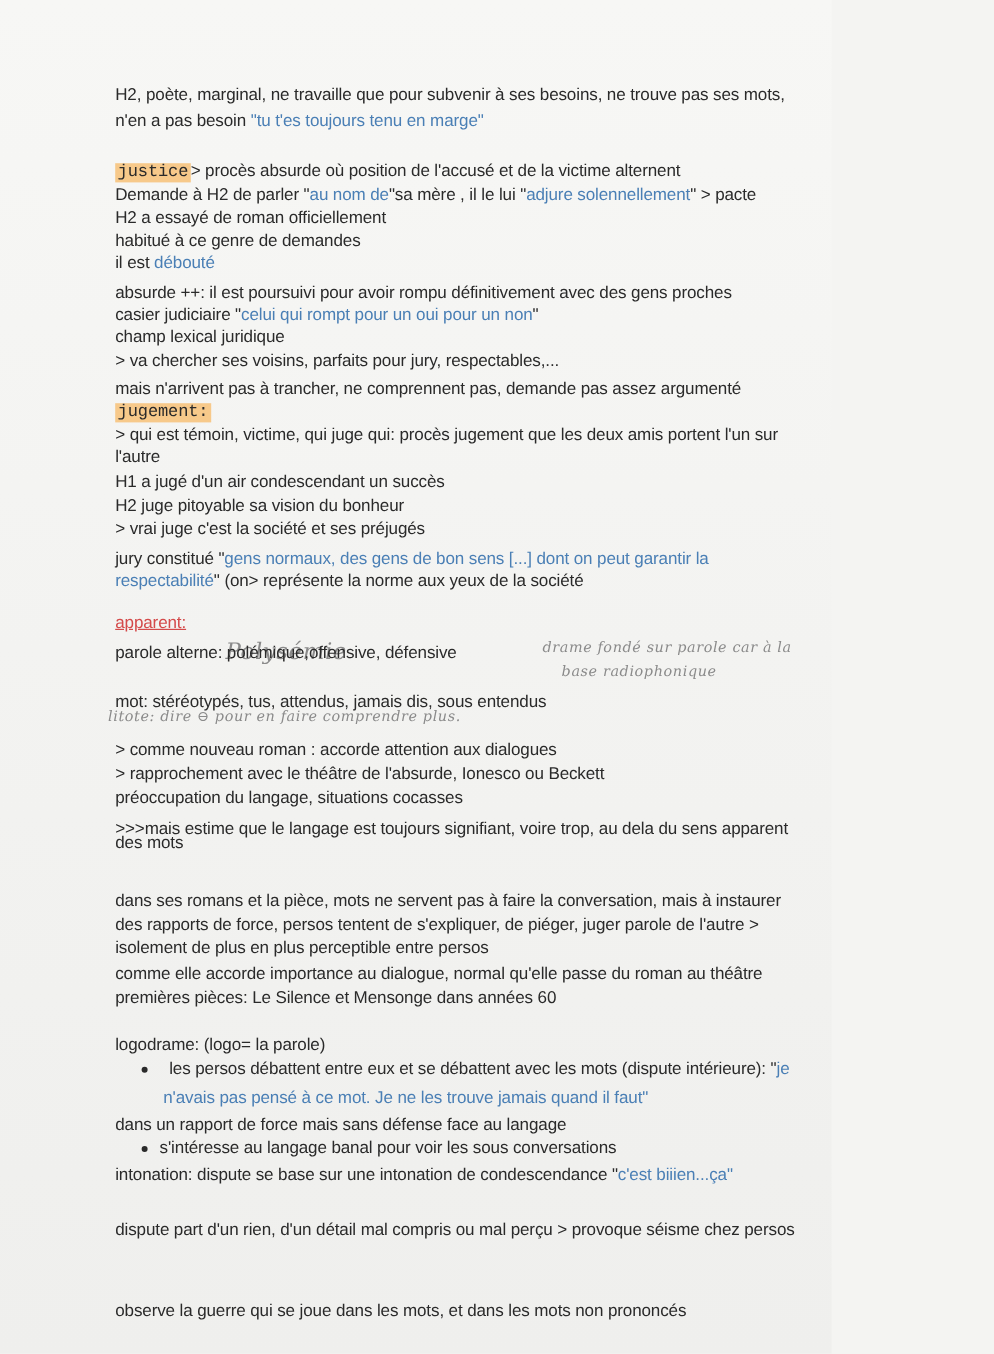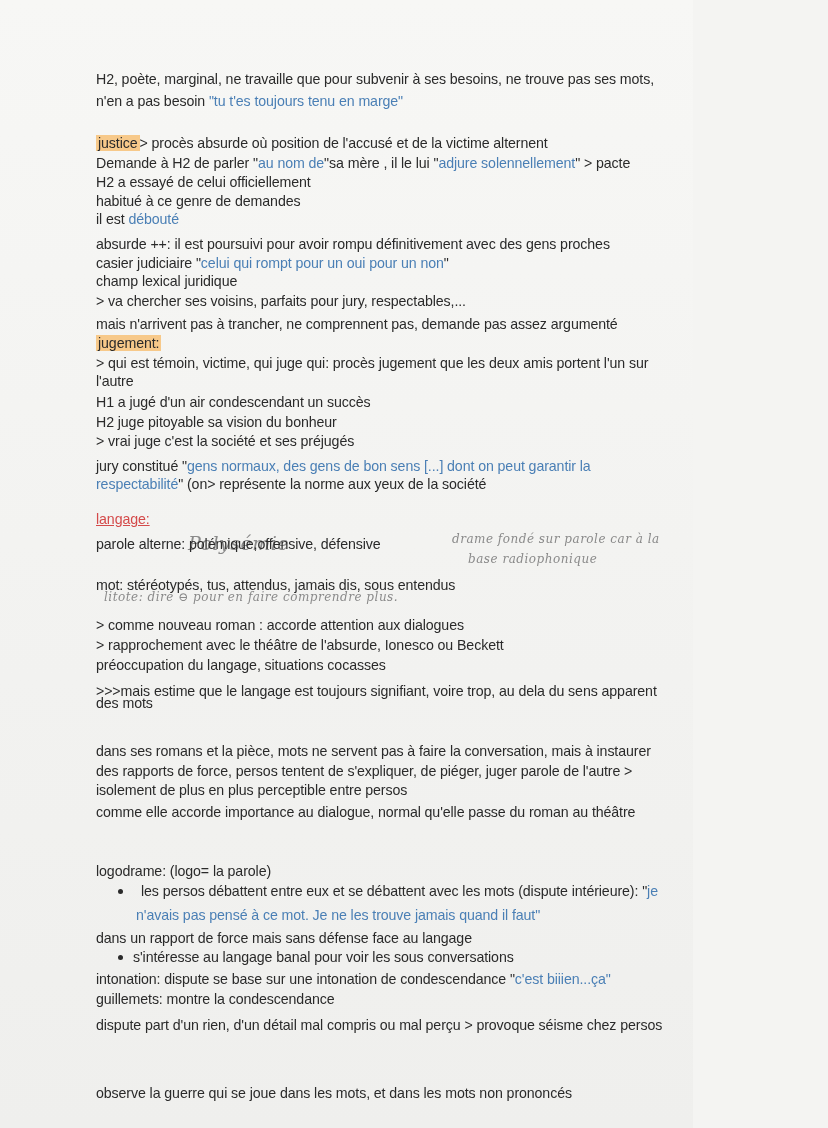--- a/index.html
+++ b/index.html
@@ -16,21 +16,21 @@
     }
     .line {
       position: absolute;
       left: 96px;
       font-size: 14.2px;
       line-height: 18px;
       white-space: nowrap;
       letter-spacing: -0.1px;
     }
     .q { color: #4a7fb5; }
-    .hl { background: #f7c98a; padding: 0 2px; }
+    .hl { background: #f7c98a; padding: 0 2px; font-family: Liberation Mono, monospace; }
     .red { color: #d44a4a; text-decoration: underline; }
     .hand {
       position: absolute;
       font-family: "DejaVu Serif", serif;
       font-style: italic;
       color: #8a8a8a;
       font-size: 12px;
       white-space: nowrap;
       letter-spacing: 0.5px;
     }
@@ -43,60 +43,60 @@
 </head>
 <body>
 
 <div class="page">
 
   <div class="line" style="top:70px"><span>H2, poète, marginal, ne travaille que pour subvenir à ses besoins, ne trouve pas ses mots,</span></div>
   <div class="line" style="top:92px"><span>n'en a pas besoin </span><span class="q">"tu t'es toujours tenu en marge"</span></div>
 
   <div class="line" style="top:134px"><span class="hl">justice</span><span>&gt;  procès absurde où position de l'accusé et de la victime alternent</span></div>
   <div class="line" style="top:154px"><span>Demande à H2 de parler "</span><span class="q">au nom de</span><span>"sa mère , il le lui "</span><span class="q">adjure solennellement</span><span>" &gt; pacte</span></div>
-  <div class="line" style="top:173px">H2 a essayé de celui officiellement</div>
+  <div class="line" style="top:173px">H2 a essayé de roman officiellement</div>
   <div class="line" style="top:192px">habitué à ce genre de demandes</div>
   <div class="line" style="top:210px"><span>il est </span><span class="q">débouté</span></div>
   <div class="line" style="top:235px">absurde ++: il est poursuivi pour avoir rompu définitivement avec des gens proches</div>
   <div class="line" style="top:254px"><span>casier judiciaire "</span><span class="q">celui qui rompt pour un oui pour un non</span><span>"</span></div>
   <div class="line" style="top:272px">champ lexical juridique</div>
   <div class="line" style="top:292px">&gt;  va chercher ses voisins, parfaits pour jury, respectables,...</div>
   <div class="line" style="top:315px">mais n'arrivent pas à trancher, ne comprennent pas, demande pas assez argumenté</div>
   <div class="line" style="top:334px"><span class="hl">jugement:</span></div>
   <div class="line" style="top:354px">&gt; qui est témoin, victime, qui juge qui: procès jugement que les deux amis portent l'un sur</div>
   <div class="line" style="top:372px">l'autre</div>
   <div class="line" style="top:393px">H1 a jugé d'un air condescendant un succès</div>
   <div class="line" style="top:413px">H2 juge pitoyable sa vision du bonheur</div>
   <div class="line" style="top:432px">&gt; vrai juge c'est la société et ses préjugés</div>
   <div class="line" style="top:457px"><span>jury constitué "</span><span class="q">gens normaux, des gens de bon sens [...] dont on peut garantir la</span></div>
   <div class="line" style="top:475px"><span class="q">respectabilité</span><span>" (on&gt; représente la norme aux yeux de la société</span></div>
 
-  <div class="line" style="top:510px"><span class="red">langage:</span></div>
+  <div class="line" style="top:510px"><span class="red">apparent:</span></div>
   <div class="hand" style="left:188px; top:532px; font-size:19px;">Polysémie</div>
   <div class="line" style="top:535px">parole alterne: polémique,offensive, défensive</div>
   <div class="hand" style="left:452px; top:532px;">drame fondé sur parole car à la</div>
   <div class="hand" style="left:468px; top:552px;font-style:italic;">base radiophonique</div>
   <div class="line" style="top:576px">mot: stéréotypés, tus, attendus, jamais dis, sous entendus</div>
-  <div class="hand" style="left:90px; top:590px;margin-left:14px;">litote: dire ⊖ pour en faire comprendre plus.</div>
+  <div class="hand" style="left:90px; top:590px;">litote: dire ⊖ pour en faire comprendre plus.</div>
   <div class="line" style="top:636px">&gt;  rapprochement avec le théâtre de l'absurde, Ionesco ou Beckett</div>
   <div class="line" style="top:616px">&gt;  comme nouveau roman : accorde attention aux dialogues</div>
   <div class="line" style="top:656px">préoccupation du langage, situations cocasses</div>
   <div class="line" style="top:682px">&gt;&gt;&gt;mais estime que le langage est toujours signifiant, voire trop, au dela du sens apparent</div>
   <div class="line" style="top:694px">des mots</div>
 
   <div class="line" style="top:742px">dans ses romans et la pièce, mots ne servent pas à faire la conversation, mais à instaurer</div>
   <div class="line" style="top:762px">des rapports de force, persos tentent de s'expliquer, de piéger, juger parole de l'autre &gt;</div>
   <div class="line" style="top:781px">isolement de plus en plus perceptible entre persos</div>
   <div class="line" style="top:803px">comme elle accorde importance au  dialogue, normal qu'elle passe du roman au théâtre</div>
+  <div class="line" style="top:823px">premières pièces: Le Silence et Mensonge dans années 60</div>
 
   <div class="line" style="top:862px">logodrame: (logo= la parole)</div>
   <div class="bullet" style="left:118px; top:889px;"></div>
   <div class="line" style="left:141px; top:882px"><span>les persos débattent entre eux et se débattent avec les mots (dispute intérieure): "</span><span class="q">je</span></div>
   <div class="line" style="left:136px; top:906px"><span class="q">n'avais pas pensé à ce mot. Je ne les trouve jamais quand il faut</span><span class="q">"</span></div>
   <div class="line" style="top:929px">dans un rapport de force mais sans défense face au langage</div>
   <div class="bullet" style="left:118px; top:955px;"></div>
   <div class="line" style="left:133px; top:948px">s'intéresse au langage banal pour voir les sous conversations</div>
   <div class="line" style="top:970px"><span>intonation: dispute se base sur une intonation de condescendance "</span><span class="q">c'est biiien...ça</span><span class="q">"</span></div>
-  <div class="line" style="top:990px">guillemets: montre la condescendance</div>
   <div class="line" style="top:1016px">dispute part d'un rien, d'un détail mal compris ou mal perçu &gt; provoque séisme chez persos</div>
   <div class="line" style="top:1084px">observe la guerre qui se joue dans les mots, et dans les mots non prononcés</div>
 
 </div>
 
 </body></html>

